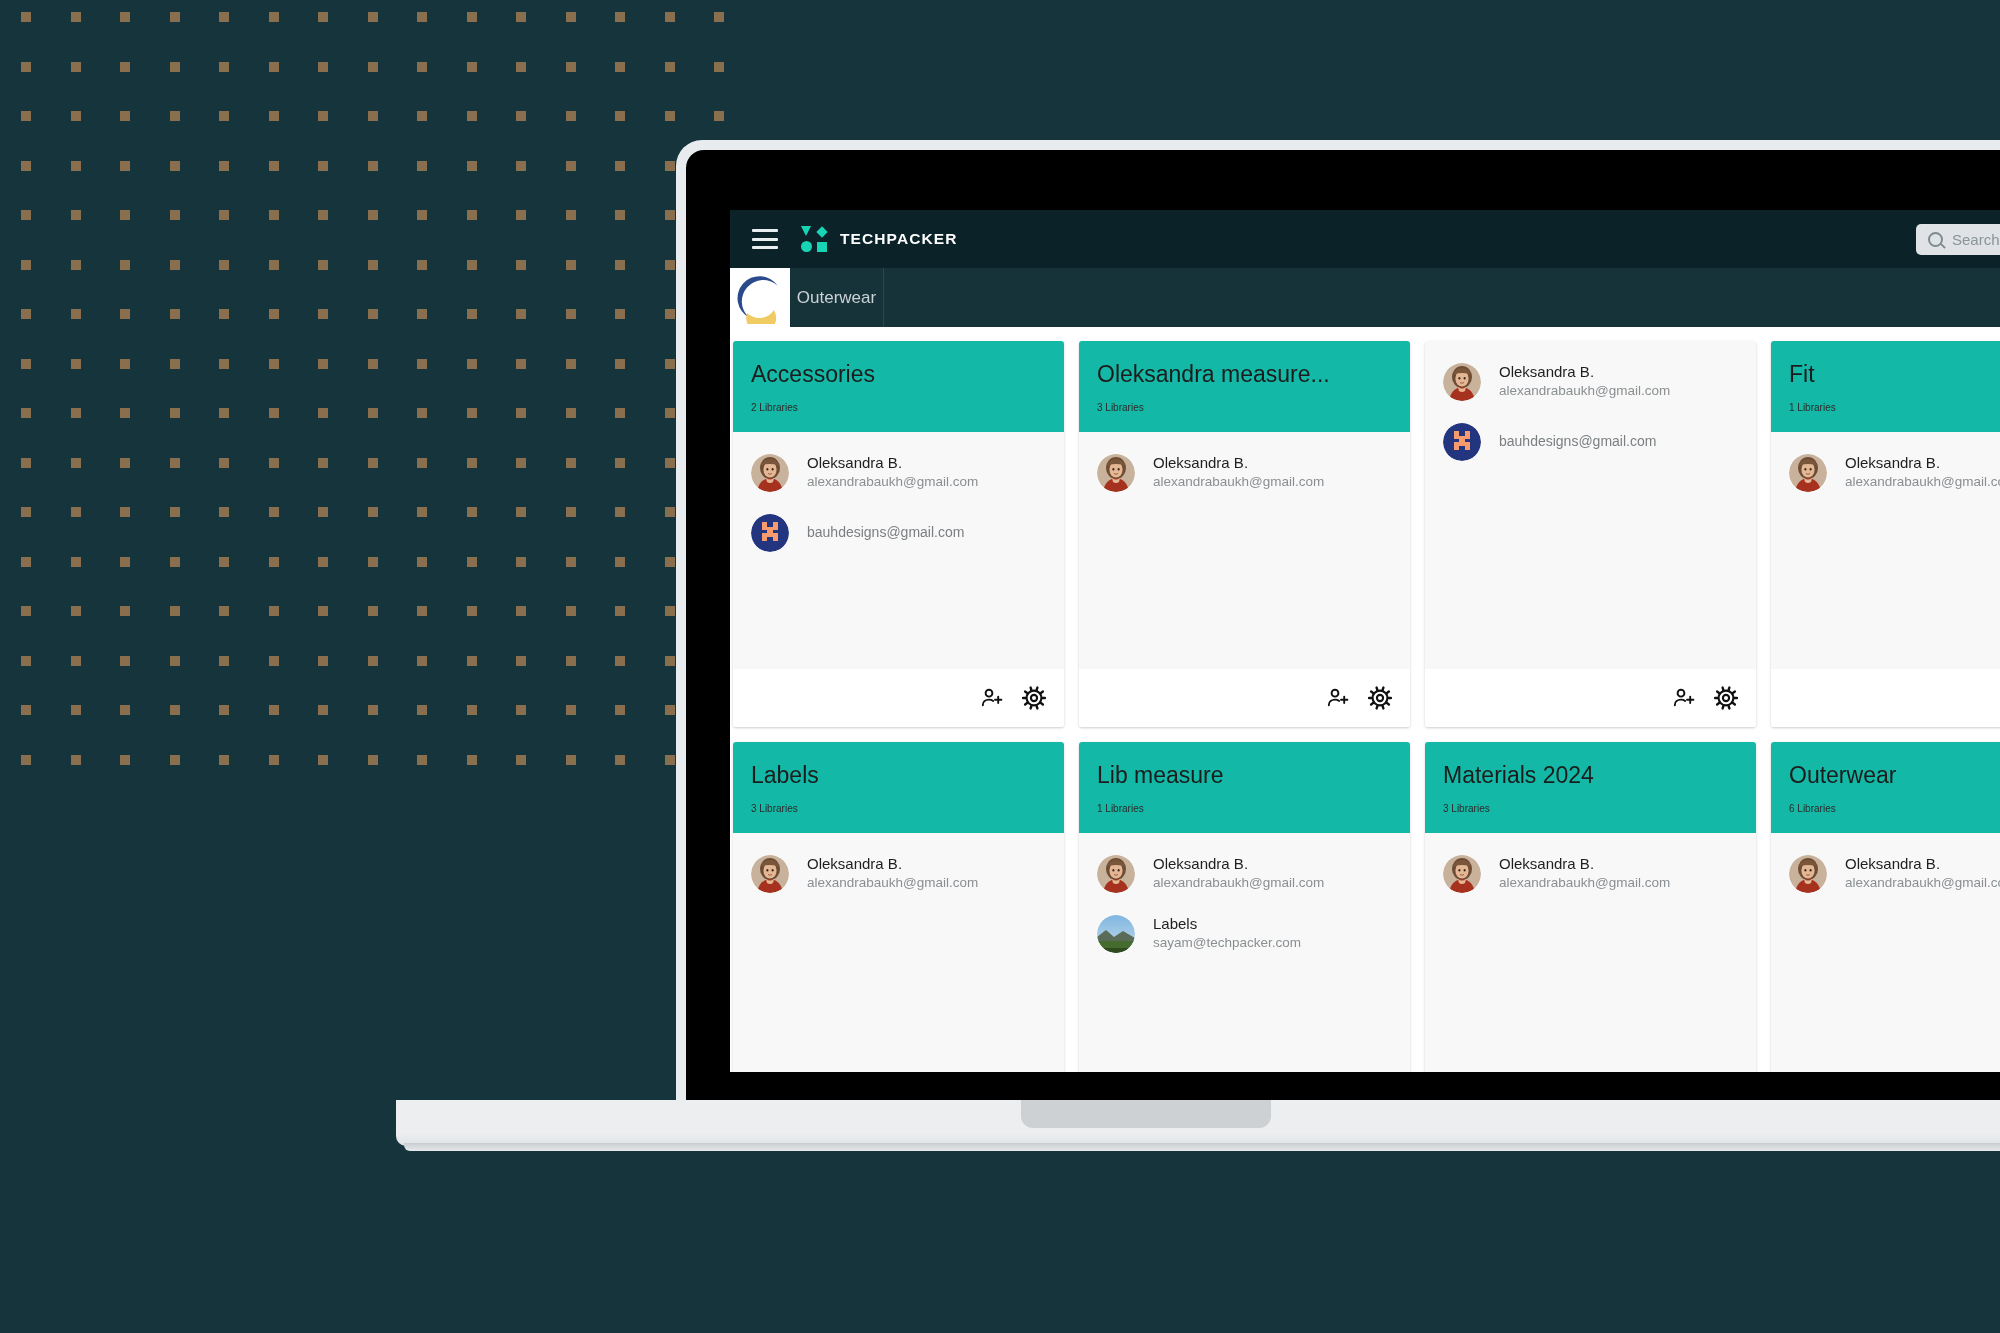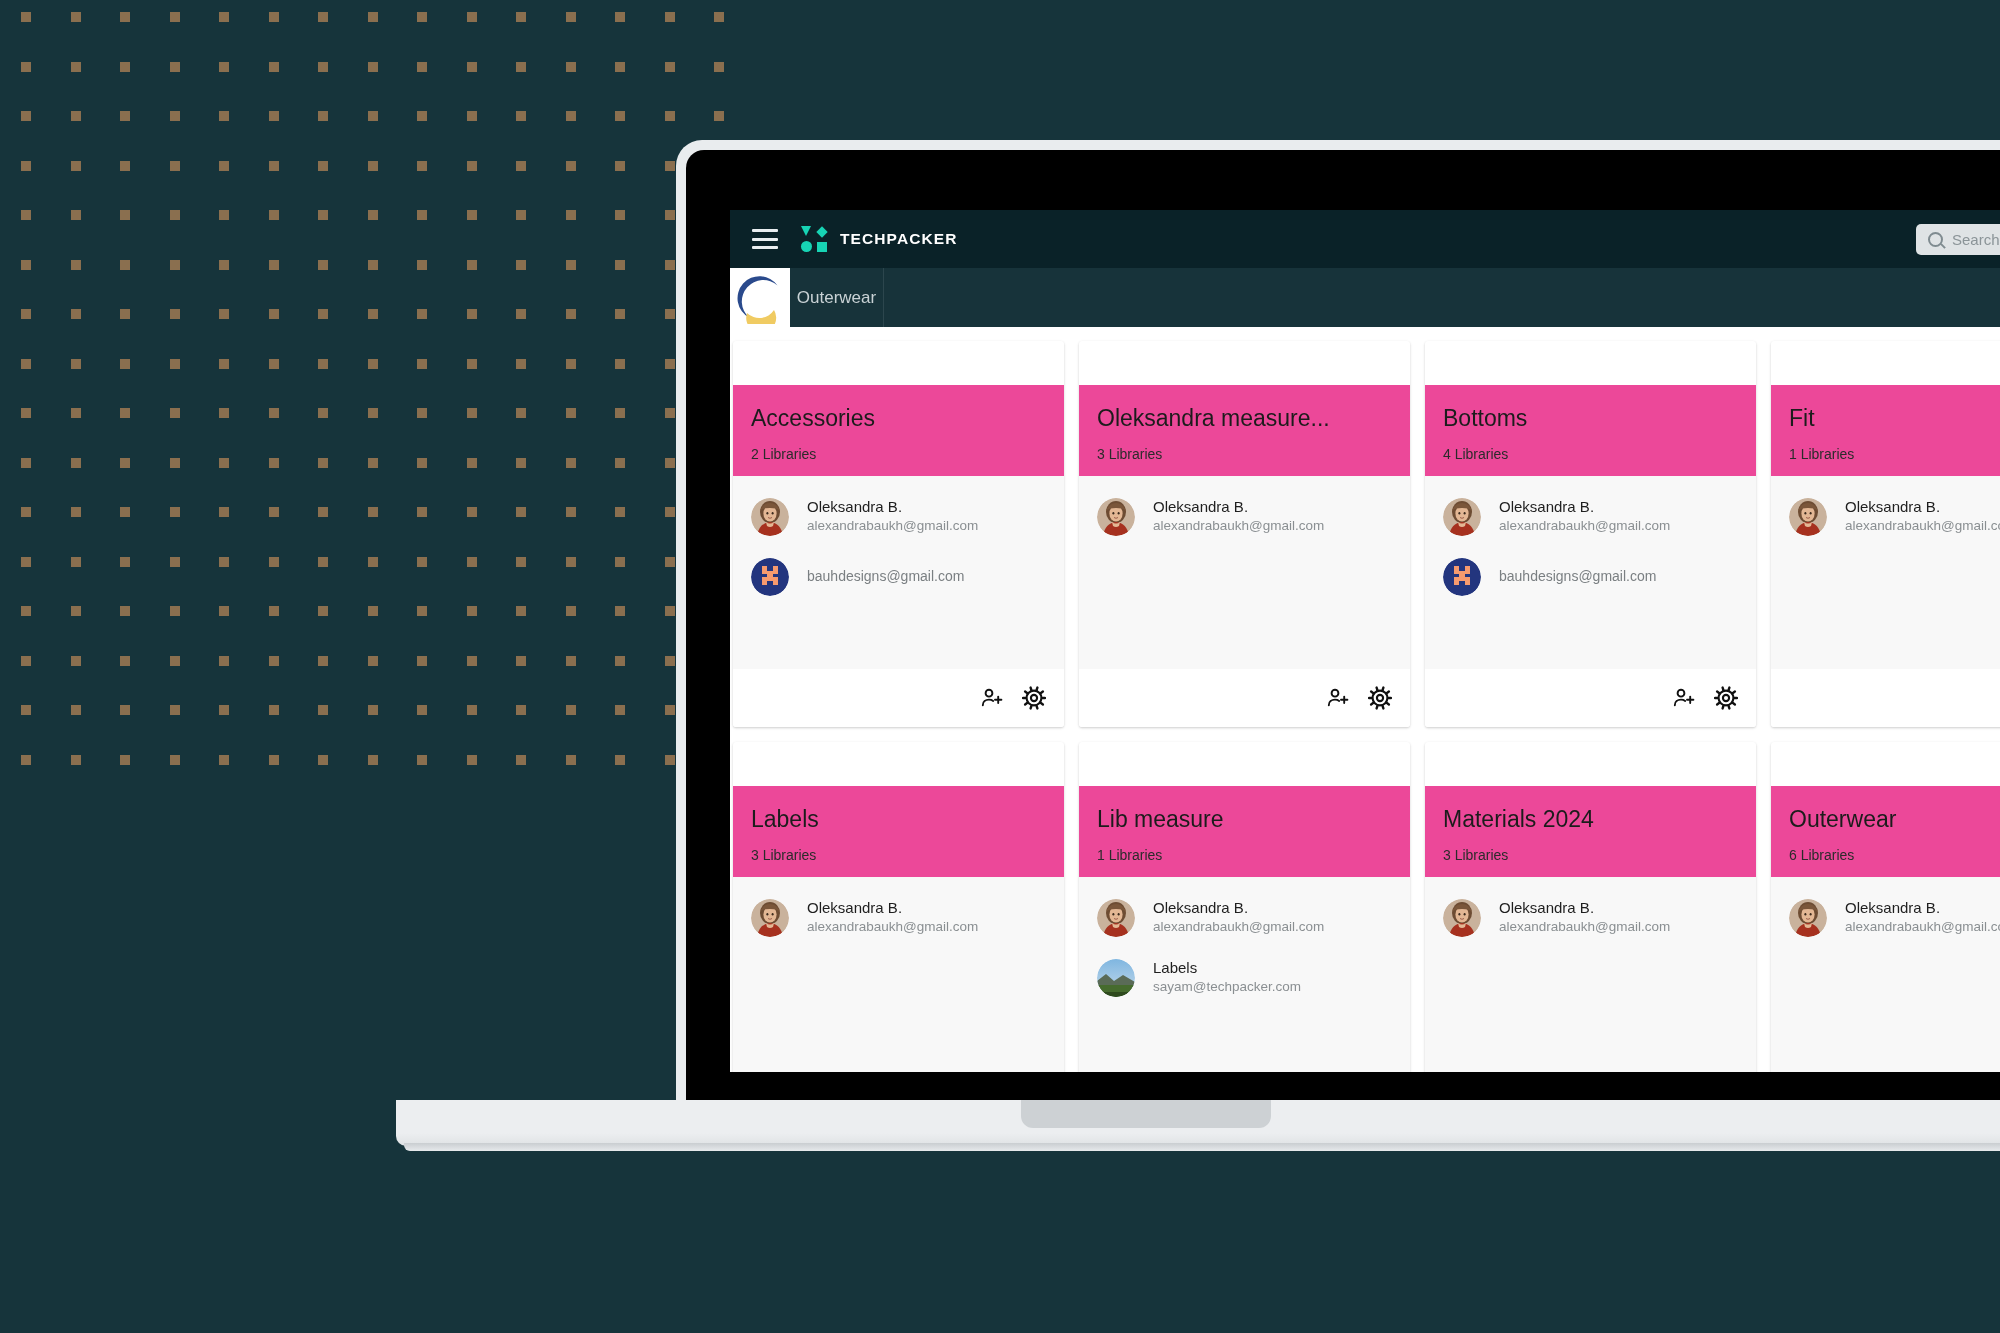--- a/index.html
+++ b/index.html
@@ -100,23 +100,23 @@
   }
   #card-grid{
     display:grid;grid-template-columns:repeat(4,331px);gap:15px;
     padding-left:3px;
   }
   .card{
     background:#ffffff;border-radius:3px;
     box-shadow:0 1px 3px rgba(0,0,0,0.13),0 1px 2px rgba(0,0,0,0.08);
     overflow:hidden;display:flex;flex-direction:column;height:386px;cursor:pointer;
   }
-  .card-header{background:#ec4899;padding:22px 18px 18px 18px;height:91px;box-sizing:border-box;margin-top:44px;}
+  .card-header{background:#14b8a6;padding:22px 18px 18px 18px;height:91px;box-sizing:border-box;}
   .card-title{font-size:23px;color:#1c1c1c;line-height:1;white-space:nowrap;overflow:hidden;}
-  .card-sub{font-size:14px;color:#2b2b2b;margin-top:16px;}
+  .card-sub{font-size:10px;color:#2b2b2b;margin-top:16px;}
   .card-body{background:#f8f8f8;flex:1;padding:22px 18px 0 18px;}
   .member{display:flex;align-items:center;margin-bottom:22px;}
   .avatar{width:38px;height:38px;border-radius:50%;flex:none;overflow:hidden;position:relative;}
   .avatar svg{display:block;}
   .member-text{margin-left:18px;overflow:hidden;}
   .member-name{font-size:15px;color:#1f1f1f;line-height:1.25;white-space:nowrap;}
   .member-email{font-size:13.5px;color:#8a8f92;line-height:1.4;white-space:nowrap;}
   .member.email-only .member-text{display:flex;align-items:center;height:38px;}
   .member.email-only .member-email{font-size:14px;color:#7a7f82;}
   .card-footer{
@@ -534,24 +534,20 @@
                     <line x1="9.47" y1="4.20" x2="8.60" y2="1.54" stroke="#111" stroke-width="2.4" stroke-linecap="round"></line>
                     <line x1="14.53" y1="4.20" x2="15.40" y2="1.54" stroke="#111" stroke-width="2.4" stroke-linecap="round"></line>
                     <line x1="18.63" y1="7.18" x2="20.90" y2="5.53" stroke="#111" stroke-width="2.4" stroke-linecap="round"></line>
                     <circle cx="12" cy="12" r="7.4" fill="none" stroke="#111" stroke-width="2.1"></circle>
                     <circle cx="12" cy="12" r="3.1" fill="none" stroke="#111" stroke-width="2.1"></circle>
                   </svg>
                 </span>
               </div>
             </div>
             <div class="card">
-              <div class="card-header">
-                <div class="card-title">Bottoms</div>
-                <div class="card-sub">4 Libraries</div>
-              </div>
               <div class="card-body">
                 <div class="member">
                   <div class="avatar">
                     <svg width="38" height="38" viewBox="0 0 38 38">
                       <defs>
                         <clipPath id="cl-w">
                           <circle cx="19" cy="19" r="19"></circle>
                         </clipPath>
                       </defs>
                       <g clip-path="url(#cl-w)">

